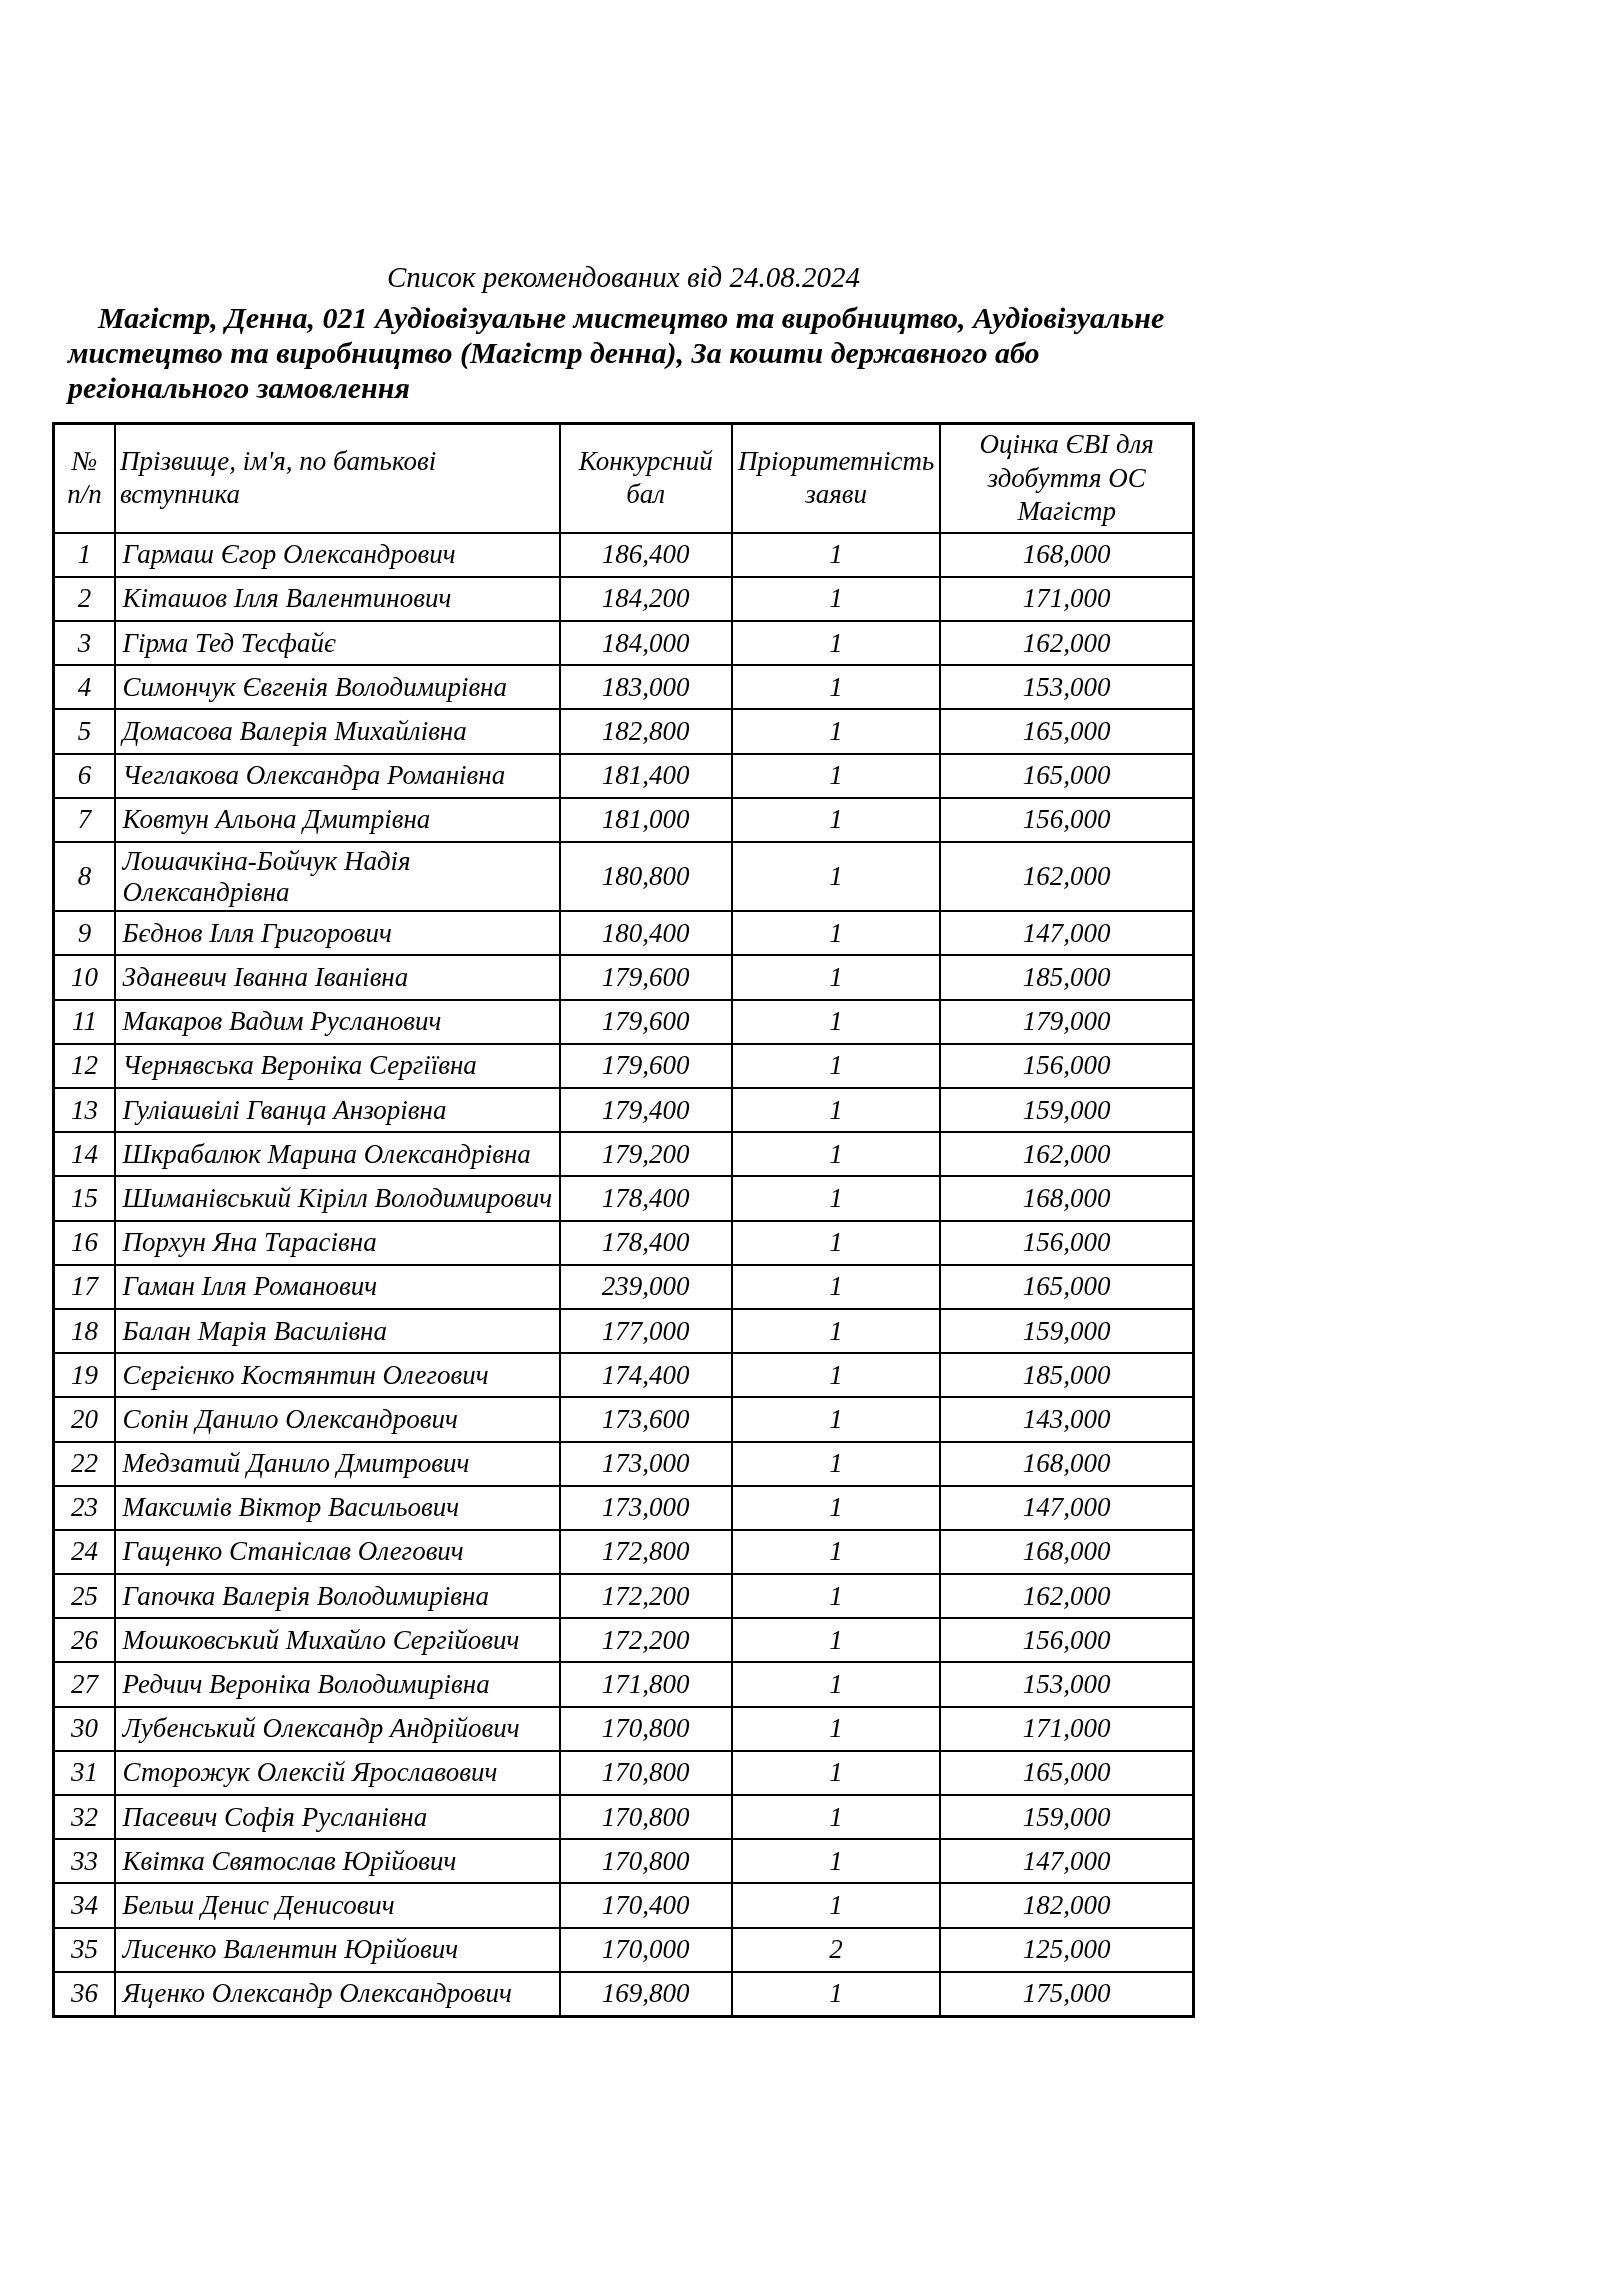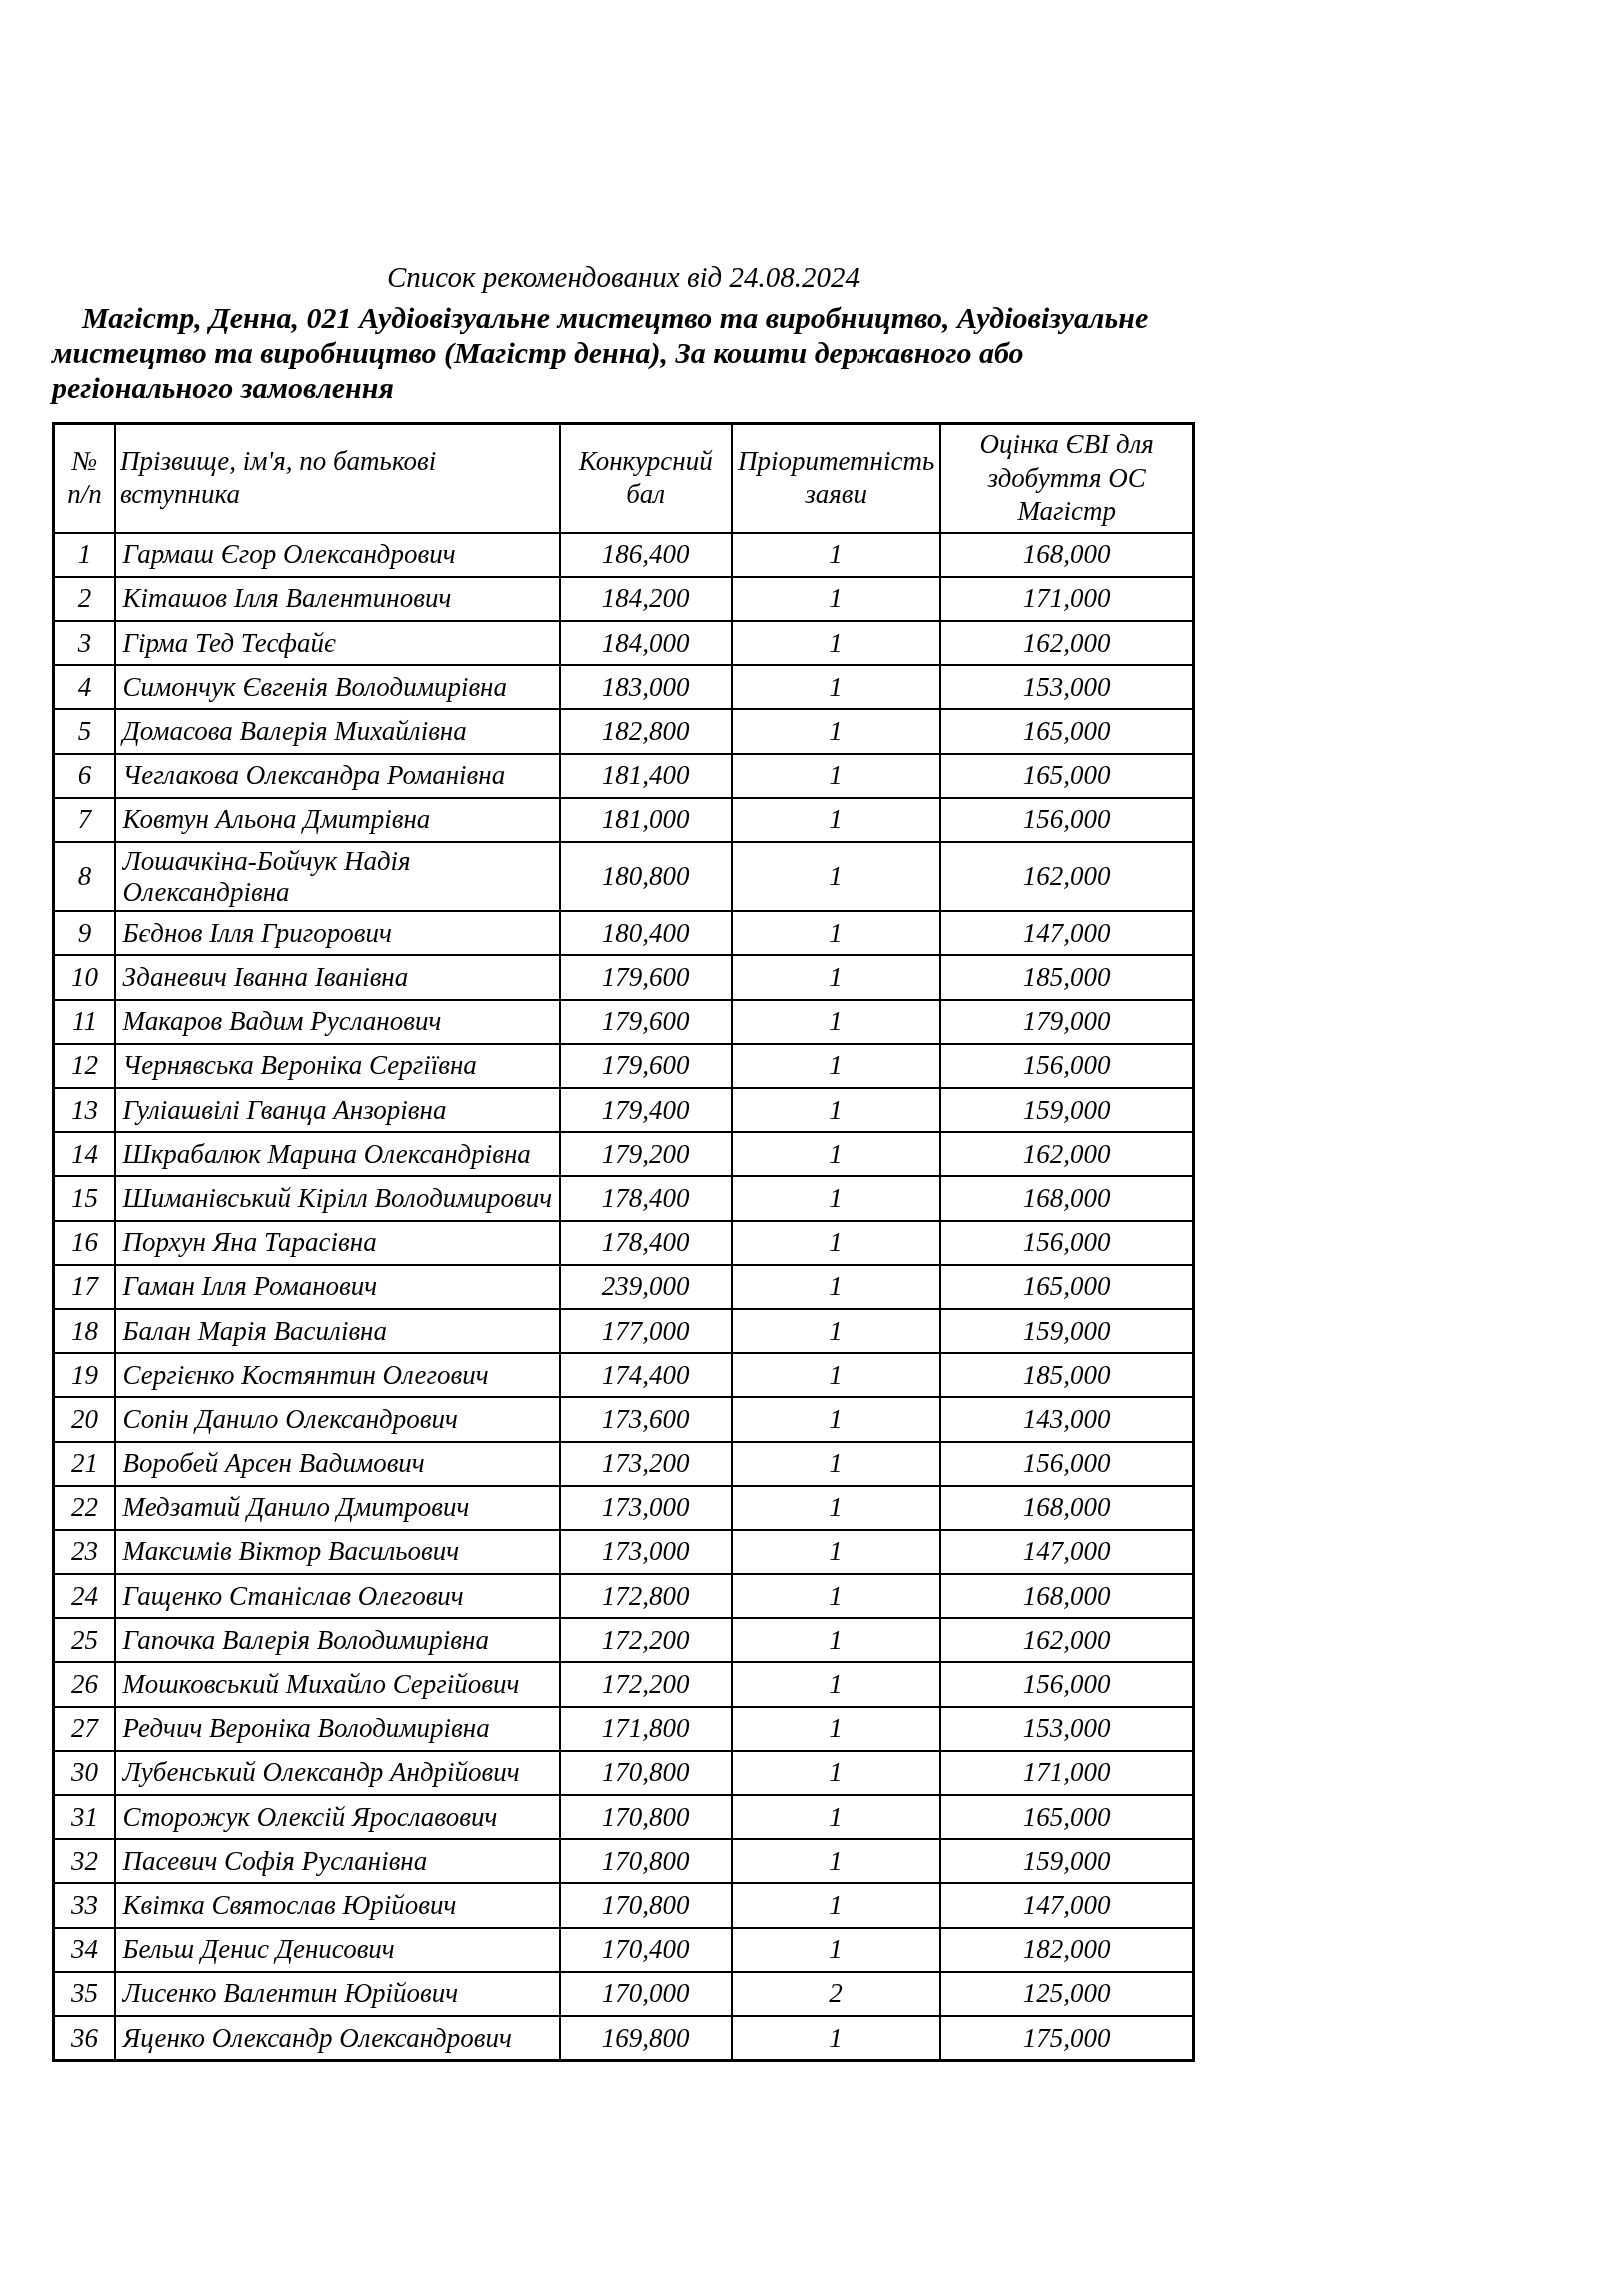--- a/index.html
+++ b/index.html
@@ -27,21 +27,21 @@
     font-size: 29px;
     font-weight: 400;
     text-align: center;
     margin: 0 0 5.2px 0;
     line-height: 1.2;
   }
   .doc-subtitle {
     font-size: 30px;
     font-weight: 700;
     line-height: 1.17;
-    margin: 0 0 17px 0;
+    margin: 0 0 17px 16px;
     text-indent: 30px;
   }
   table.applicants {
     width: 100%;
     border-collapse: collapse;
     border: 3.3px solid #000000;
     font-size: 27px;
     table-layout: fixed;
   }
   table.applicants th,
@@ -241,27 +241,20 @@
             <td>185,000</td>
           </tr>
           <tr>
             <td>20</td>
             <td class="col-name">Сопін Данило Олександрович</td>
             <td>173,600</td>
             <td>1</td>
             <td>143,000</td>
           </tr>
           <tr>
-            <td>21</td>
-            <td class="col-name">Воробей Арсен Вадимович</td>
-            <td>173,200</td>
-            <td>1</td>
-            <td>156,000</td>
-          </tr>
-          <tr>
             <td>22</td>
             <td class="col-name">Медзатий Данило Дмитрович</td>
             <td>173,000</td>
             <td>1</td>
             <td>168,000</td>
           </tr>
           <tr>
             <td>23</td>
             <td class="col-name">Максимів Віктор Васильович</td>
             <td>173,000</td>

